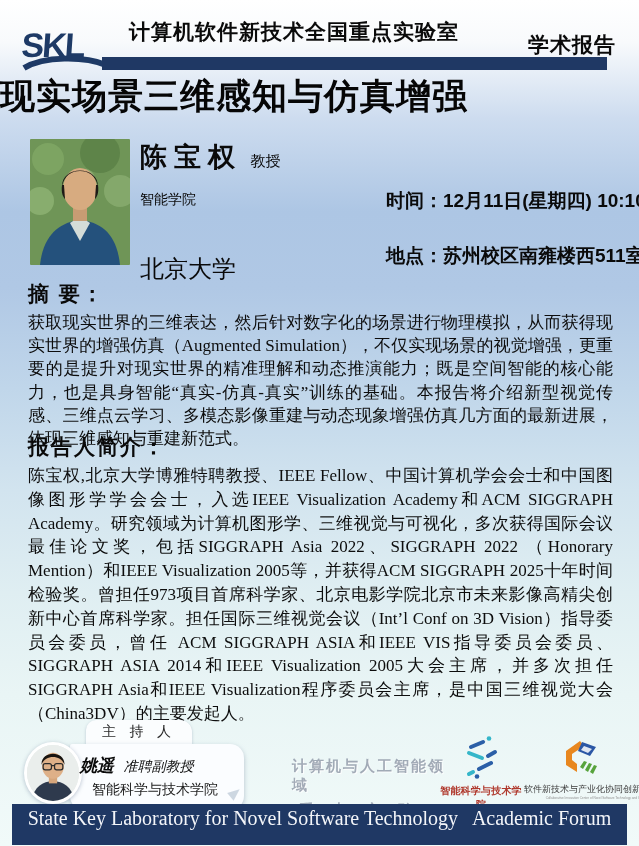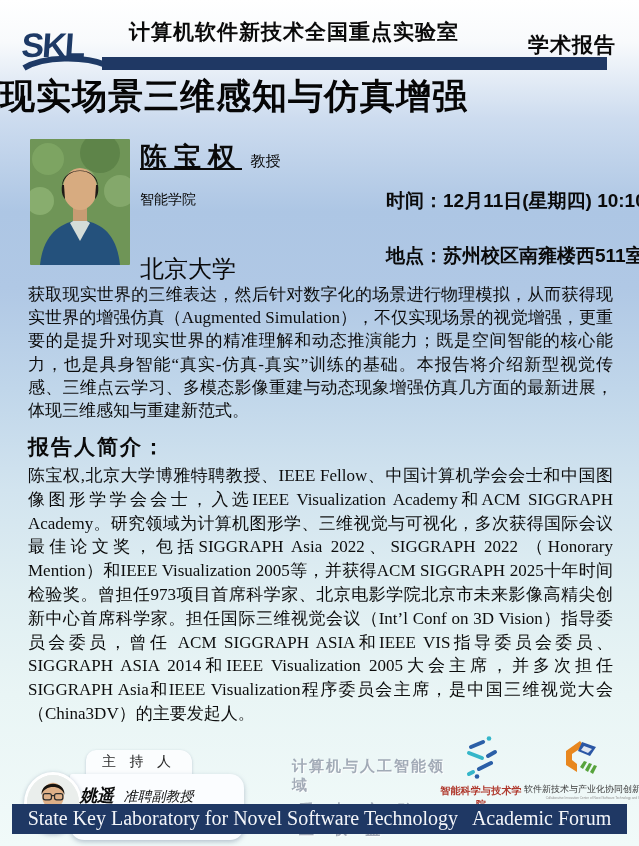--- a/index.html
+++ b/index.html
@@ -12,36 +12,36 @@
   .skl-logo{position:absolute;left:22px;top:25px;width:86px;height:48px;}
   .lab-name{position:absolute;left:129px;top:18px;font-size:21px;font-weight:bold;letter-spacing:1px;}
   .report-type{position:absolute;left:519px;top:31px;font-size:21px;font-weight:bold;letter-spacing:1px;margin-left:9px;}
   .navy-bar{position:absolute;left:102px;top:57px;width:505px;height:13px;background:#1f3864;}
   .title{position:absolute;left:0;top:73px;width:540px;text-align:left;
     font-size:35px;font-weight:bold;letter-spacing:1px;color:#060606;}
   
   .speaker{position:absolute;left:30px;top:139px;width:602px;height:128px;}
   .photo{position:absolute;left:0;top:0;width:100px;height:126px;overflow:hidden;border-radius:1px;}
   .name-row{position:absolute;left:110px;top:0;white-space:nowrap;}
-  .speaker-name{font-family:"Liberation Serif","DejaVu Serif",serif;font-size:27px;font-weight:bold;letter-spacing:7px;text-decoration:underline;}
+  .speaker-name{font-family:"Liberation Serif","DejaVu Serif",serif;font-size:27px;font-weight:bold;letter-spacing:7px;}
   .speaker-degree{font-size:15px;margin-left:4px;}
   .affil{position:absolute;left:110px;top:52px;font-size:14px;}
   .univ{position:absolute;left:110px;top:114px;font-size:24px;}
   .time{position:absolute;left:356px;top:49px;font-size:19px;font-weight:600;white-space:nowrap;}
   .place{position:absolute;left:356px;top:104px;font-size:19px;font-weight:600;white-space:nowrap;}
   
   .section{position:absolute;left:28px;width:585px;}
   .abstract{top:280px;}
   .bio{top:433px;}
   .section-heading{font-size:21px;font-weight:bold;letter-spacing:2px;}
   .section-body{margin-top:3px;font-family:"Liberation Serif","DejaVu Serif",serif;
     font-size:17px;line-height:23.2px;text-align:justify;color:#0d0d0d;}
   .bio .section-body{line-height:23.8px;}
   
-  .host-card{position:absolute;left:24px;top:720px;width:220px;height:94px;margin-top:30px;}
+  .host-card{position:absolute;left:24px;top:720px;width:220px;height:94px;}
   .host-tab{position:absolute;left:62px;top:0;background:#fbfdfe;border-radius:10px 12px 0 0;
     padding:3px 16px 4px 16px;font-family:"Liberation Serif",serif;font-size:14px;letter-spacing:5px;
     color:#2a2a2a;box-shadow:0 1px 3px rgba(90,110,140,.35);}
   .host-bubble{position:absolute;left:46px;top:24px;width:174px;height:66px;background:#fbfdff;
     border-radius:2px 14px 14px 14px;box-shadow:0 2px 5px rgba(90,110,140,.4);}
   .host-photo{position:absolute;left:0;top:22px;width:52px;height:56px;border-radius:50%;
     border:3px solid #fff;overflow:hidden;background:#e8ecea;box-shadow:0 1px 4px rgba(90,110,140,.4);}
   .host-name-row{position:absolute;left:56px;top:34px;white-space:nowrap;font-style:italic;}
   .host-name{font-family:"Liberation Serif",serif;font-weight:bold;font-size:17px;}
   .host-title{font-family:"Liberation Serif",serif;font-size:14px;margin-left:5px;}
@@ -55,21 +55,21 @@
   .wm-line1{font-size:15px;letter-spacing:2px;}
   .wm-line2{font-size:15px;letter-spacing:7px;margin-top:6px;margin-left:7px;}
   
   .logo-sist{position:absolute;left:437px;top:735px;width:88px;text-align:center;}
   .sist-name{font-size:10px;font-weight:bold;color:#b03a2e;letter-spacing:.2px;margin-top:1px;}
   .sist-sub{font-size:5px;color:#3a6fb0;transform:scale(.82);transform-origin:center top;}
   .logo-cic{position:absolute;left:524px;top:739px;width:114px;text-align:center;}
   .cic-name{font-size:9px;color:#3b3b3b;margin-top:2px;white-space:nowrap;}
   .cic-sub{font-size:5px;color:#919191;transform:scale(.62);transform-origin:center top;white-space:nowrap;}
   
-  .footer{position:absolute;left:12px;top:804px;width:615px;height:30px;background:#1f3864;
+  .footer{position:absolute;left:12px;top:804px;width:615px;height:41px;background:#1f3864;
     color:#f3f5f9;font-family:"Liberation Serif","DejaVu Serif",serif;font-size:20px;
     text-align:center;line-height:29px;white-space:pre;}
 </style>
 </head>
 <body>
 
 <div class="page">
 
   <div class="skl-logo">
     <svg width="86" height="48" viewBox="0 0 86 48">
@@ -105,20 +105,21 @@
       <span class="speaker-name">陈宝权</span>
       <span class="speaker-degree">教授</span>
     </div>
     <div class="affil">智能学院</div>
     <div class="univ">北京大学</div>
     <div class="time">时间：12月11日(星期四) 10:10</div>
     <div class="place">地点：苏州校区南雍楼西511室</div>
   </div>
 
   <div class="section abstract">
+    <div class="section-heading">摘 要：</div>
     <div class="section-body">获取现实世界的三维表达，然后针对数字化的场景进行物理模拟，从而获得现实世界的增强仿真（Augmented Simulation），不仅实现场景的视觉增强，更重要的是提升对现实世界的精准理解和动态推演能力；既是空间智能的核心能力，也是具身智能“真实-仿真-真实”训练的基础。本报告将介绍新型视觉传感、三维点云学习、多模态影像重建与动态现象增强仿真几方面的最新进展，体现三维感知与重建新范式。</div>
   </div>
 
   <div class="section bio">
     <div class="section-heading">报告人简介：</div>
     <div class="section-body">陈宝权,北京大学博雅特聘教授、IEEE Fellow、中国计算机学会会士和中国图像图形学学会会士，入选IEEE Visualization Academy和ACM SIGGRAPH Academy。研究领域为计算机图形学、三维视觉与可视化，多次获得国际会议最佳论文奖，包括SIGGRAPH Asia 2022、SIGGRAPH 2022 （Honorary Mention）和IEEE Visualization 2005等，并获得ACM SIGGRAPH 2025十年时间检验奖。曾担任973项目首席科学家、北京电影学院北京市未来影像高精尖创新中心首席科学家。担任国际三维视觉会议（Int’l Conf on 3D Vision）指导委员会委员，曾任 ACM SIGGRAPH ASIA和IEEE VIS指导委员会委员、SIGGRAPH ASIA 2014和IEEE Visualization 2005大会主席，并多次担任SIGGRAPH Asia和IEEE Visualization程序委员会主席，是中国三维视觉大会（China3DV）的主要发起人。</div>
   </div>
 
   <div class="host-card">
     <div class="host-tab">主 持 人</div>

